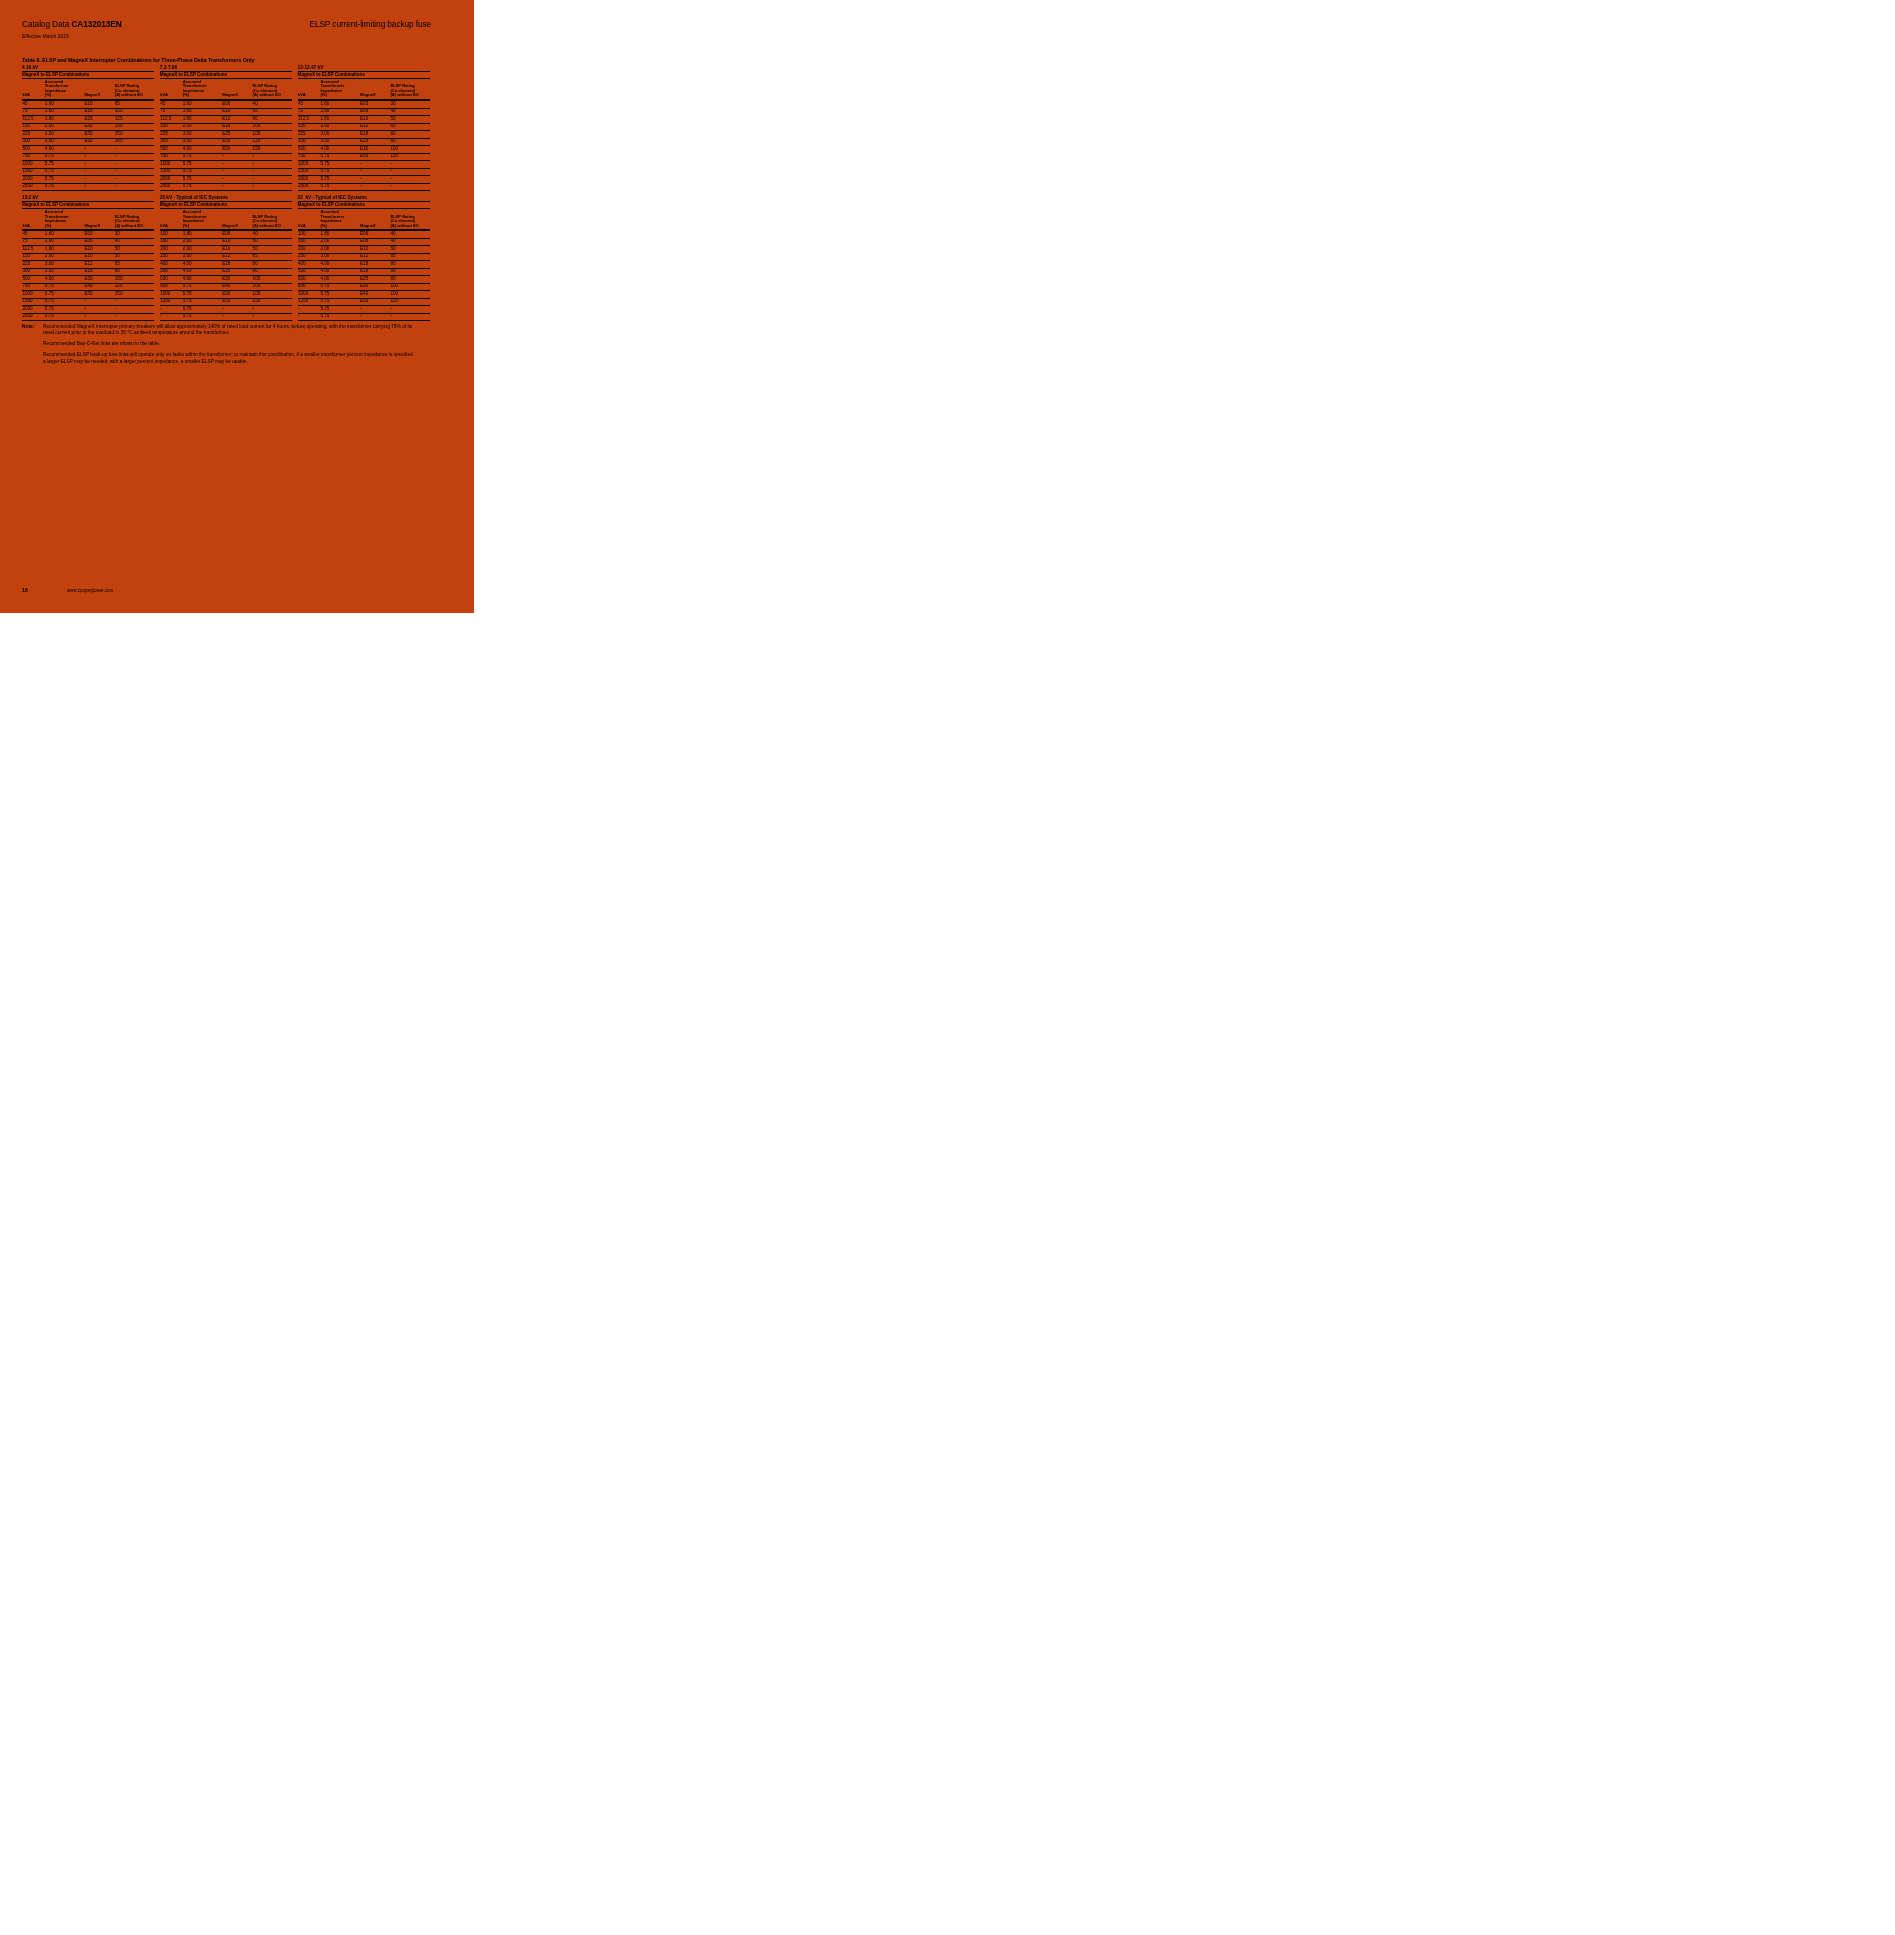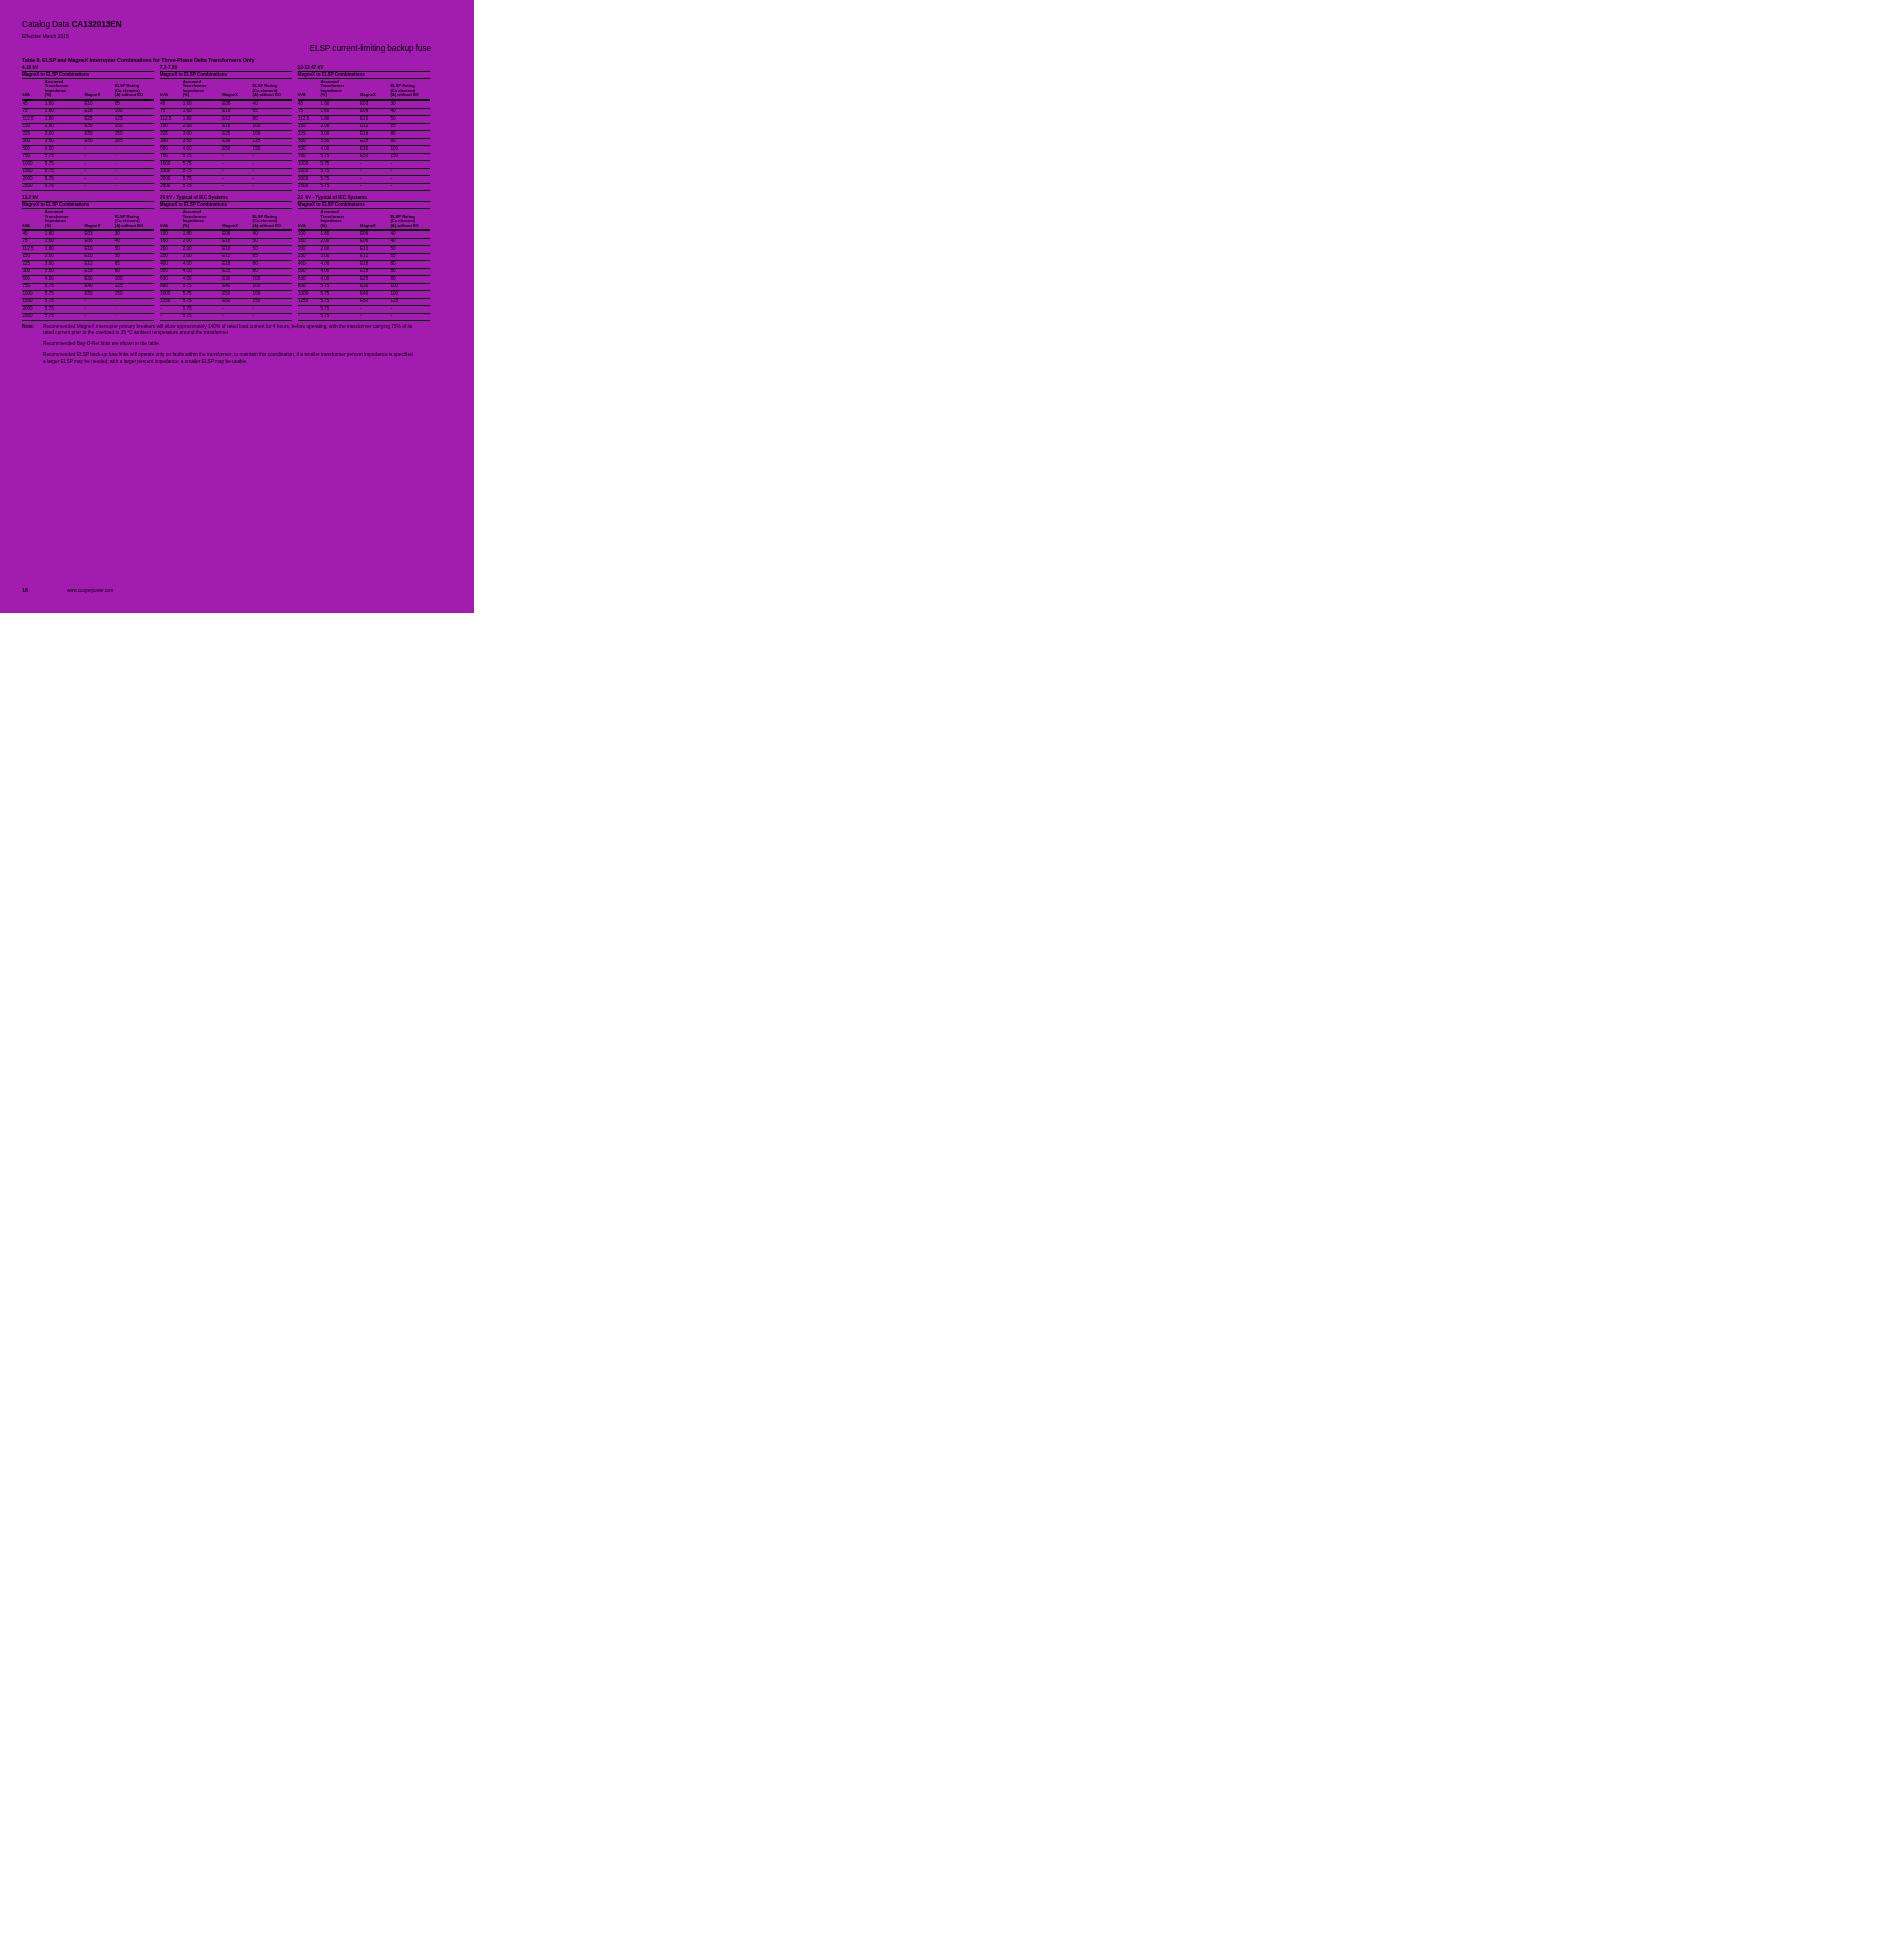--- a/index.html
+++ b/index.html
@@ -2,30 +2,30 @@
 <html style="font-size:6.2px"><head>
 <meta charset="utf-8">
 <style>
   * { box-sizing: border-box; margin: 0; padding: 0; }
   html, body { background: #ffffff; }
   body { font-family: "Liberation Sans", sans-serif; color: #000; }
   .page {
     position: relative;
     width: 474px;
     height: 613px;
-    background: #a21caf;
+    background: #c2410c;
     overflow: hidden;
   }
 
   
   .hdr { position: absolute; top: 19.4px; left: 22px; right: 43px; }
   .hdr-line1 { font-size: 8.3px; letter-spacing: -0.1px; }
   .hdr-num { font-weight: bold; }
   .hdr-line2 { font-size: 5px; margin-top: 3.5px; }
-  .hdr-right { position: absolute; right: 0; top: 0; font-size: 8.3px; letter-spacing: -0.1px; margin-top: 24px; }
+  .hdr-right { position: absolute; right: 0; top: 0; font-size: 8.3px; letter-spacing: -0.1px; }
 
   
   .table-title { position: absolute; top: 57px; left: 22px; font-size: 5.4px; font-weight: bold; letter-spacing: -0.1px; }
 
   
   .tables-grid {
     position: absolute; top: 64px; left: 22px; width: 408px;
     display: flex; flex-wrap: wrap; column-gap: 5.8px; row-gap: 3.1px;
   }
   .subtable { width: 132px; }

